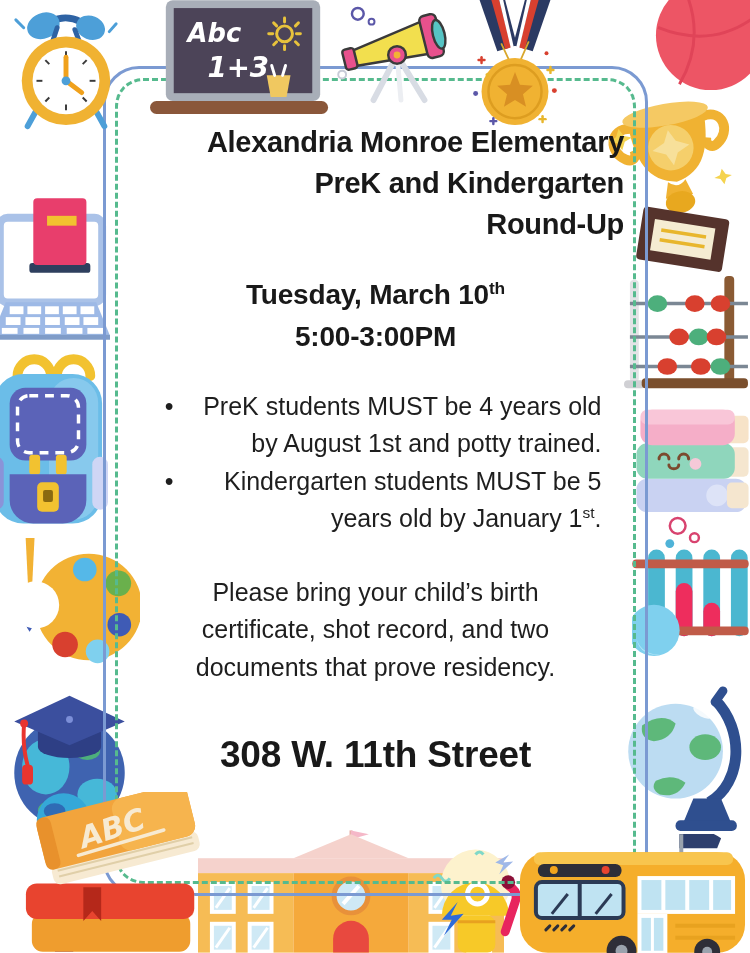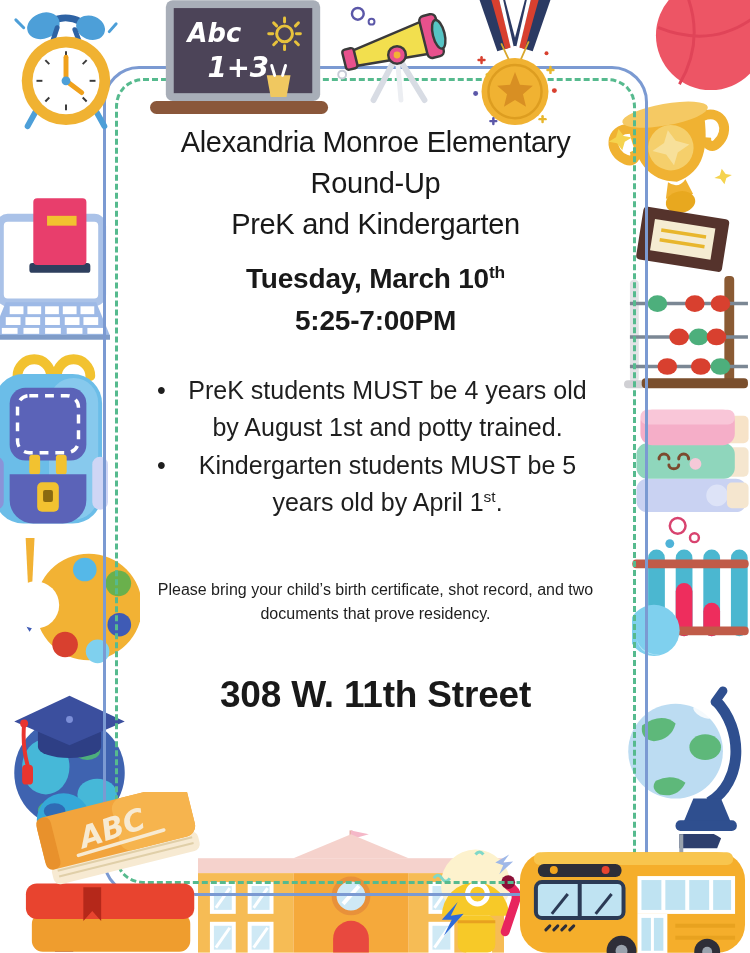--- a/index.html
+++ b/index.html
@@ -11,28 +11,28 @@
   .deco svg{width:100%;height:100%;display:block;}
   .card{
     position:absolute;left:103px;top:66px;width:545px;height:830px;
     border:3.5px solid #7b9ad2;border-radius:36px;box-sizing:border-box;z-index:1;
   }
   .card-dashed{
     position:absolute;inset:9px;border:3px dashed #56ba8e;border-radius:28px;
   }
   .content{position:absolute;left:103px;top:66px;width:545px;height:830px;z-index:2;
     text-align:center;box-sizing:border-box;padding:56px 24px 0;}
-  .title{font-size:29px;font-weight:normal;line-height:1.42;letter-spacing:-0.3px;}
-  .schedule{font-size:28px;font-weight:bold;line-height:1.5;margin-top:12px;letter-spacing:-0.2px;}
+  .title{font-size:29px;font-weight:bold;line-height:1.42;letter-spacing:-0.3px;text-align:right;}
+  .schedule{font-size:28px;font-weight:bold;line-height:1.5;margin-top:28px;letter-spacing:-0.2px;}
   sup{font-size:0.62em;}
-  .bullets{width:452px;margin:30px auto 0;text-align:center;font-size:25px;line-height:1.5;color:#1e1e1e;}
+  .bullets{width:452px;margin:30px auto 0;text-align:right;font-size:25px;line-height:1.5;color:#1e1e1e;}
   .bullet{display:flex;}
   .bullet .dot{flex:0 0 24px;}
   .bullet .dot::before{content:"\2022";}
-  .note{width:436px;margin:56px auto 0;font-size:16px;line-height:1.5;color:#1e1e1e;}
+  .note{width:436px;margin:36px auto 0;font-size:25px;line-height:1.5;color:#1e1e1e;}
   .address{font-size:37px;font-weight:bold;line-height:1.45;margin-top:42px;letter-spacing:-0.2px;}
   .chalk-text{font-family:"DejaVu Sans",sans-serif;font-weight:bold;}
 </style>
 </head>
 <body>
 
 <div class="page">
 
   <div class="deco" style="left:-8px;top:190px;width:118px;height:150px;z-index:0">
     <svg viewBox="0 0 120 152">
@@ -263,35 +263,35 @@
     </svg>
   </div>
 
   <div class="card">
     <div class="card-dashed"></div>
   </div>
 
   <div class="content">
     <div class="title">
       <div>Alexandria Monroe Elementary</div>
+      <div>PreK and Kindergarten</div>
       <div>Round-Up</div>
-      <div>PreK and Kindergarten</div>
     </div>
     <div class="schedule">
       <div><span>Tuesday, March 10</span><sup>th</sup></div>
-      <div>5:25-7:00PM</div>
+      <div>5:00-3:00PM</div>
     </div>
     <div class="bullets">
       <div class="bullet">
         <span class="dot"></span>
         <span>PreK students MUST be 4 years old by August 1st and potty trained.</span>
       </div>
       <div class="bullet">
         <span class="dot"></span>
-        <span><span>Kindergarten students MUST be 5 years old by April 1</span><sup>st</sup><span>.</span></span>
+        <span><span>Kindergarten students MUST be 5 years old by January 1</span><sup>st</sup><span>.</span></span>
       </div>
     </div>
     <div class="note">Please bring your child’s birth certificate, shot record, and two documents that prove residency.</div>
     <div class="address">
       <div>308 W. 11th Street</div>
     </div>
   </div>
 
   <div class="deco" style="left:6px;top:2px;width:120px;height:136px;z-index:3">
     <svg viewBox="0 0 122 138">

